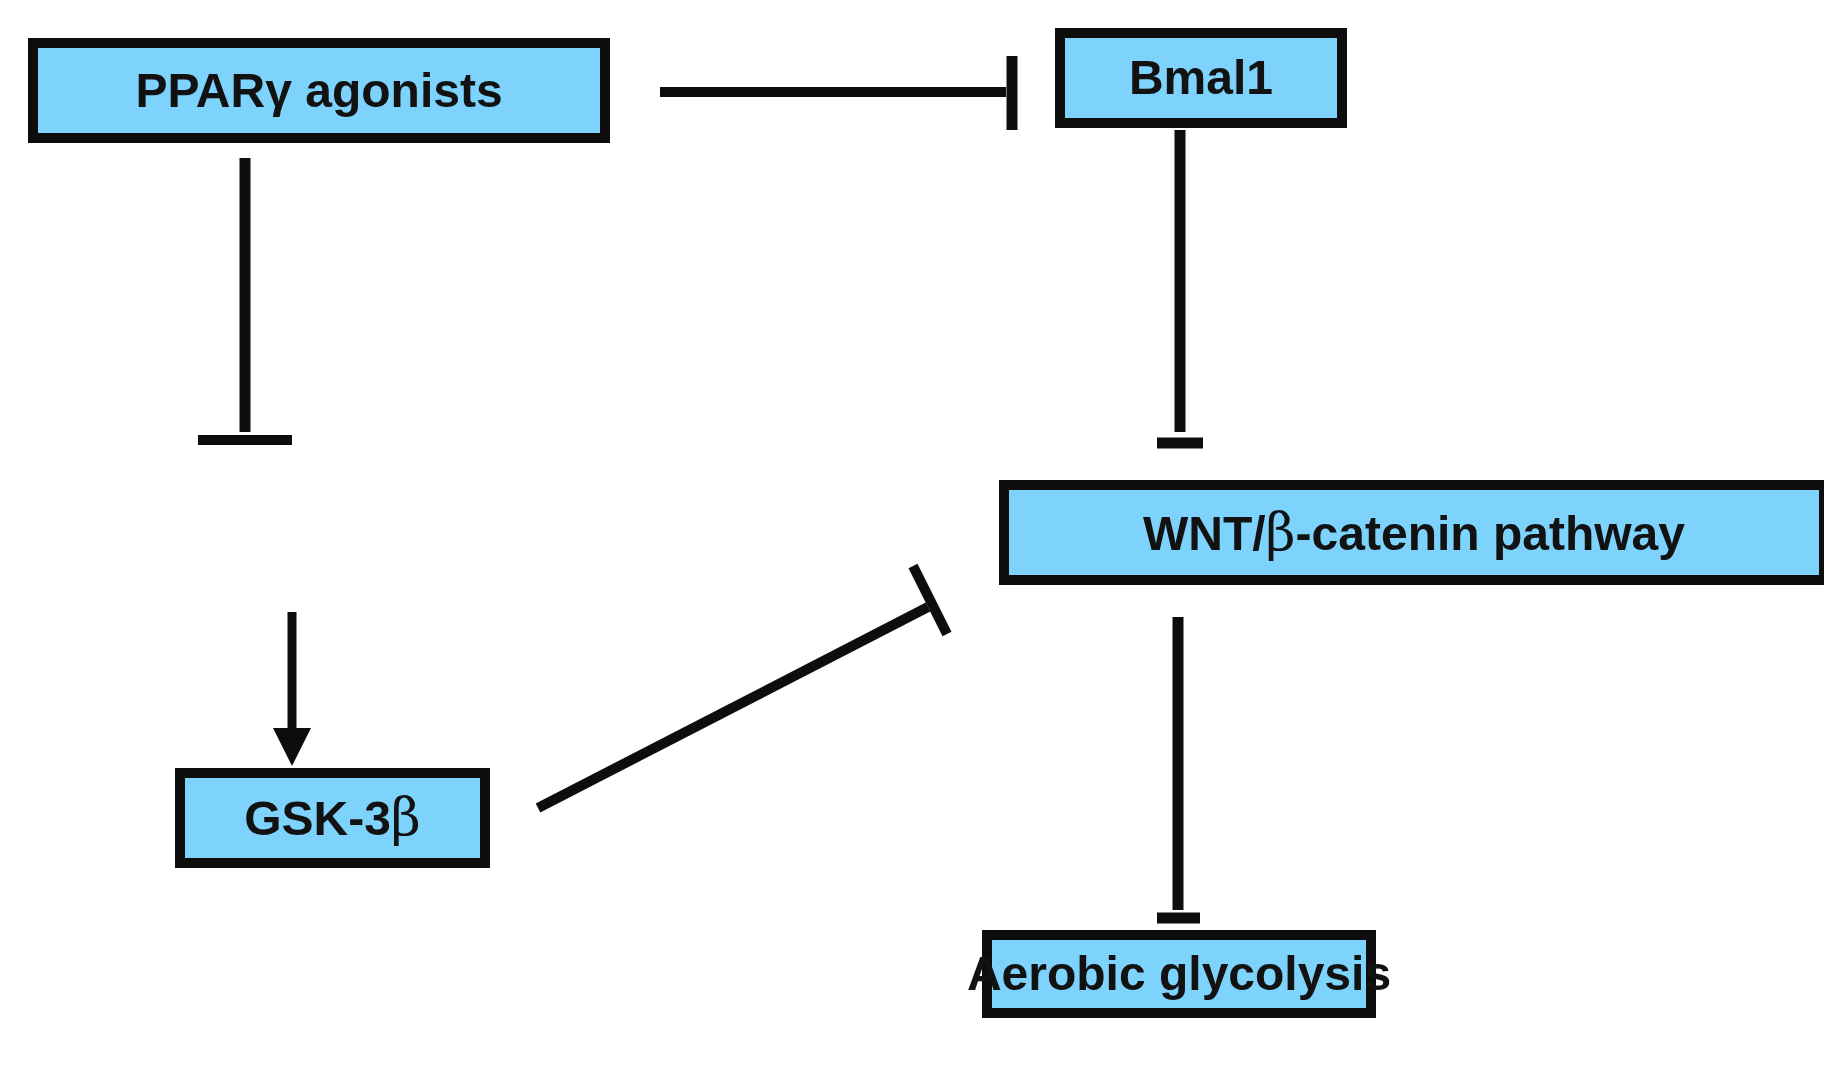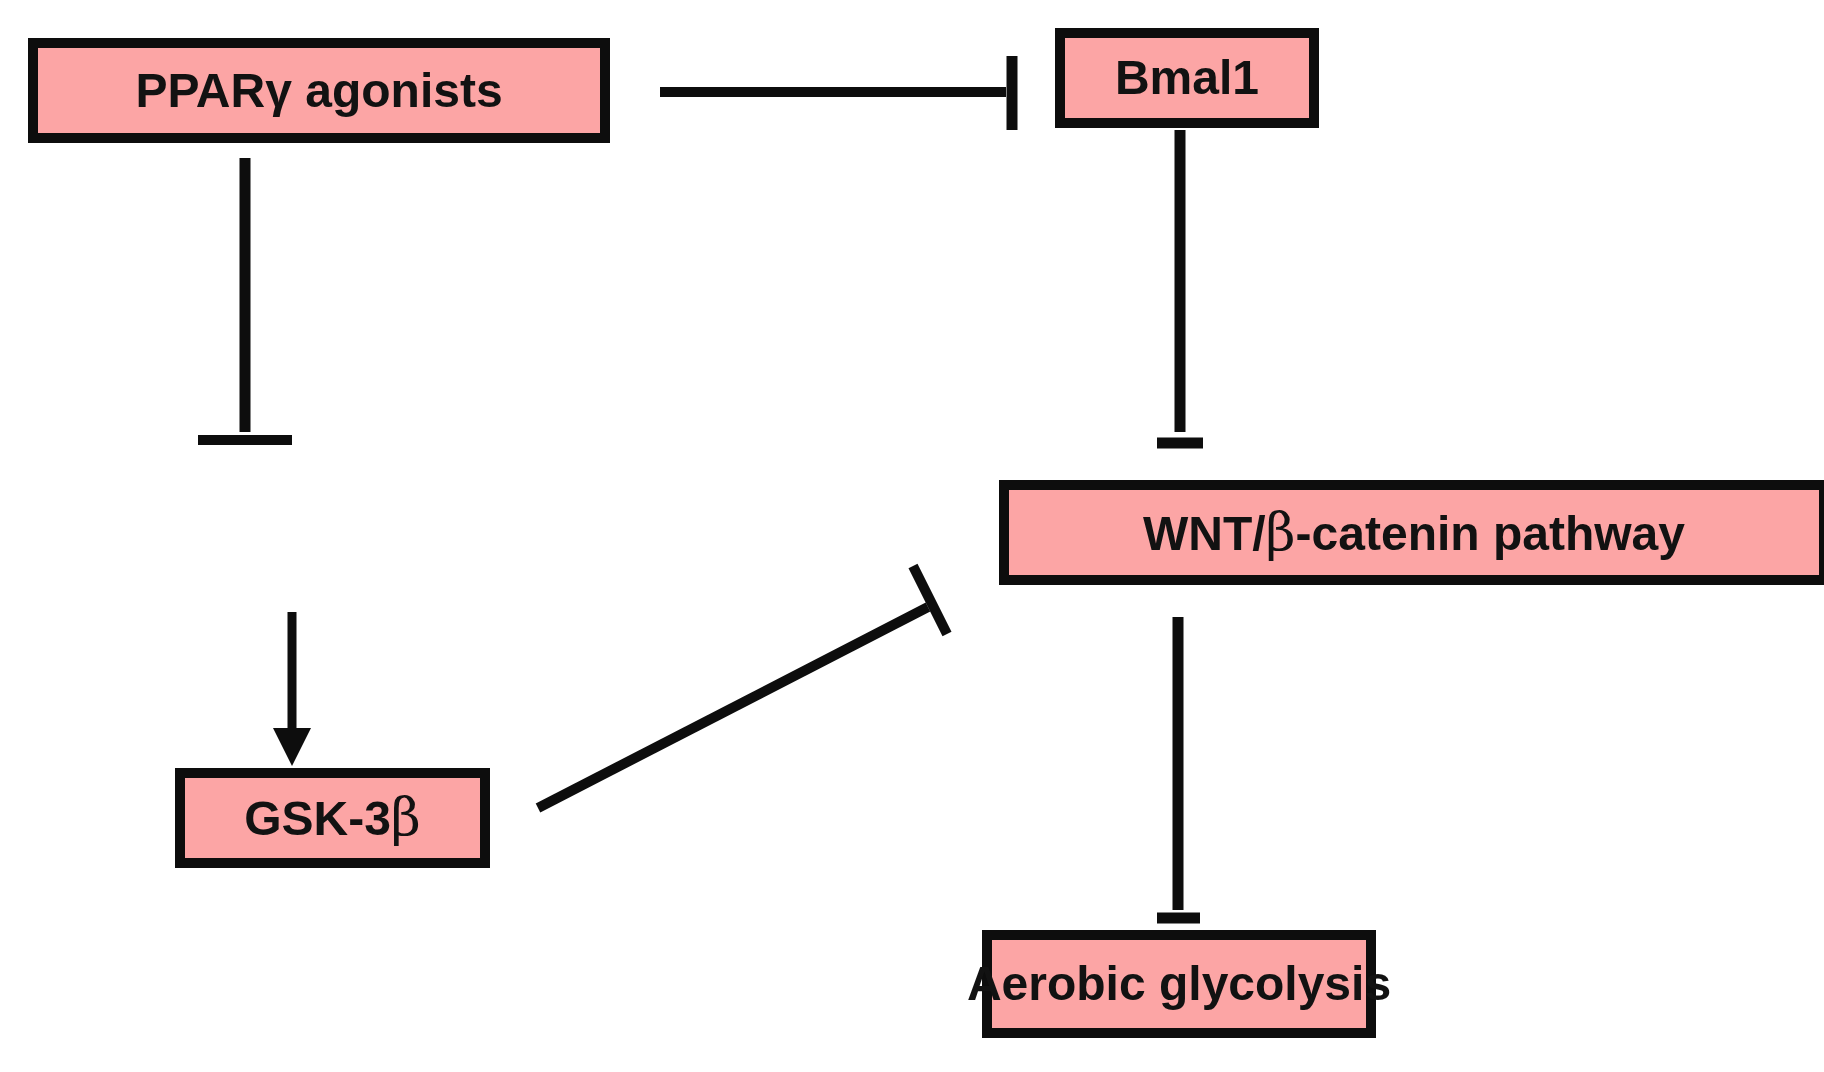--- a/index.html
+++ b/index.html
@@ -19,46 +19,46 @@
     position: absolute;
     left: 0;
     top: 0;
     width: 1824px;
     height: 1072px;
   }
   .node {
     position: absolute;
     box-sizing: border-box;
     border: 10px solid #0d0d0d;
-    background: #fca5a5;
+    background: #7dd3fc;
     display: flex;
     align-items: center;
     justify-content: center;
     text-align: center;
   }
   .node-label {
     font-weight: 700;
     font-size: 48px;
     color: #121212;
     letter-spacing: 0px;
     line-height: 1;
     white-space: nowrap;
   }
   .beta {
     font-family: "DejaVu Serif", serif;
     font-weight: 400;
     font-size: 1.08em;
   }
   
   #node-ppar      { left: 28px;   top: 38px;  width: 582px; height: 105px; }
-  #node-bmal1     { left: 1055px; top: 28px;  width: 264px; height: 100px; }
+  #node-bmal1     { left: 1055px; top: 28px;  width: 292px; height: 100px; }
   #node-melatonin { left: 100px;  top: 475px; width: 368px; height: 108px; }
   #node-gsk3b     { left: 175px;  top: 768px; width: 315px; height: 100px; }
   #node-wnt       { left: 955px;  top: 480px; width: 830px; height: 105px; margin-left: 44px; }
-  #node-aerobic   { left: 982px;  top: 930px; width: 394px; height: 108px; }
+  #node-aerobic   { left: 982px;  top: 930px; width: 394px; height: 88px; }
 </style>
 </head>
 <body>
 
 <div class="stage">
 
   <svg class="connector-layer" viewBox="0 0 1824 1072" xmlns="http://www.w3.org/2000/svg">
 
     <g>
       <line x1="660" y1="92" x2="1006" y2="92" stroke="#0d0d0d" stroke-width="10"></line>

